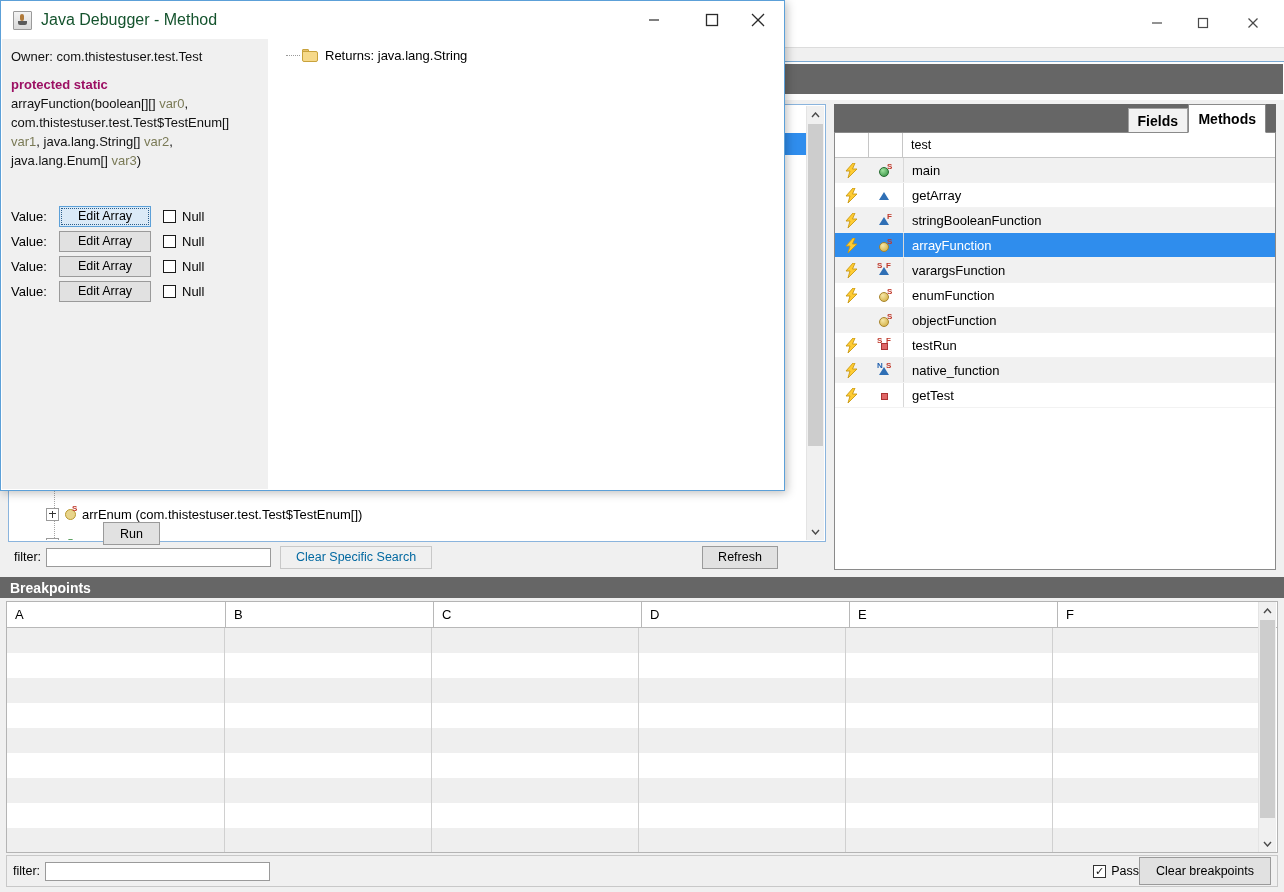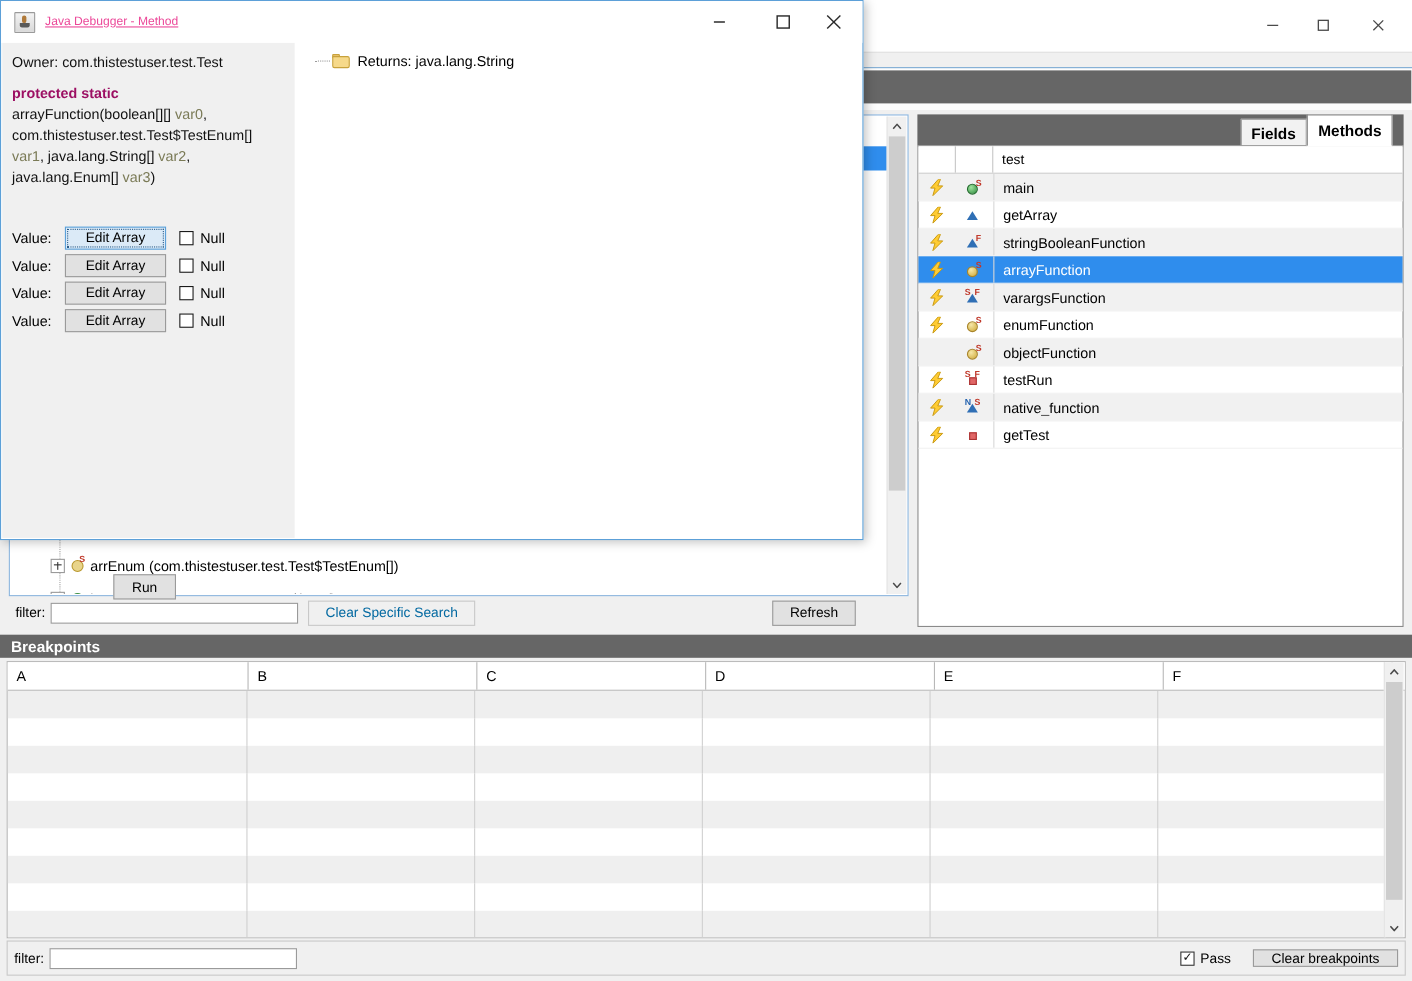--- a/index.html
+++ b/index.html
@@ -71,21 +71,21 @@
   .bottombar{position:absolute;left:6px;top:855px;right:6px;height:32px;background:#f0f0f0;border:1px solid #c8c8c8;box-sizing:border-box;display:flex;align-items:center;padding:0 6px;}
   .chk{width:13px;height:13px;border:1px solid #333;background:#fff;display:inline-flex;align-items:center;justify-content:center;box-sizing:border-box;flex:none;}
   .chk .tick{font-size:11px;line-height:11px;color:#111;}
 
   
   .dlg{position:absolute;left:0;top:0;width:785px;height:491px;background:#fff;border:1px solid #5ca0d8;box-sizing:border-box;box-shadow:2px 2px 9px rgba(0,0,0,.25);}
   .dlg-title{position:absolute;left:0;top:0;right:0;height:38px;background:#fff;display:flex;align-items:center;}
   .dlg-ico{width:17px;height:17px;margin-left:12px;margin-right:9px;flex:none;position:relative;background:linear-gradient(#f3f3f3,#d9d9d9);border:1px solid #9a9a9a;border-radius:1px;}
   .dlg-ico:before{content:"";position:absolute;left:4px;top:9px;width:9px;height:4px;background:#5a5a5a;border-radius:0 0 2px 2px;}
   .dlg-ico:after{content:"";position:absolute;left:6px;top:2px;width:4px;height:7px;background:#b07a3a;border-radius:2px;}
-  .dlg-ttl{font-size:11px;color:#ec4899;text-decoration:underline;}
+  .dlg-ttl{font-size:16px;color:#14532d;}
   .dlg-ctrl{position:absolute;top:0;height:37px;width:46px;display:flex;align-items:center;justify-content:center;}
   .dlg-left{position:absolute;left:1px;top:38px;width:266px;bottom:1px;background:#f0f0f0;}
   .dlg-right{position:absolute;left:267px;top:38px;right:1px;bottom:1px;background:#fff;}
   .owner{position:absolute;left:9px;top:10px;font-size:13px;color:#111;}
   .sig{position:absolute;left:9px;top:36px;width:246px;font-size:13px;line-height:19px;color:#111;}
   .sig .mod{color:#9c0f63;font-weight:bold;}
   .sig .var{color:#7a7a56;}
   .valrow{position:absolute;left:9px;height:22px;display:flex;align-items:center;}
   .valrow .vl{font-size:13px;width:48px;}
   .ebtn{width:92px;height:21px;background:#e1e1e1;border:1px solid #9a9a9a;font-size:12.5px;display:inline-flex;align-items:center;justify-content:center;box-sizing:border-box;}
@@ -433,21 +433,21 @@
     </div>
 
     <div class="bottombar">
       <span class="filter-label">filter:</span>
       <input class="tx" style="width: 225px;" type="text" value="">
       <div style="margin-left:auto;display:flex;align-items:center;">
         <span class="chk">
             <span class="tick">✓</span>
           </span>
         <span style="margin-left:5px;font-size:12.5px;">Pass</span>
-        <div class="btn" style="margin-left:20px;width:132px;height:16px;">Clear breakpoints</div>
+        <div class="btn" style="margin-left:0;width:132px;height:28px;">Clear breakpoints</div>
       </div>
     </div>
   </div>
 
   <div class="dlg">
 
     <div class="dlg-title">
       <span class="dlg-ico"></span>
       <span class="dlg-ttl">Java Debugger - Method</span>
       <div class="dlg-ctrl" style="right:107px;">

